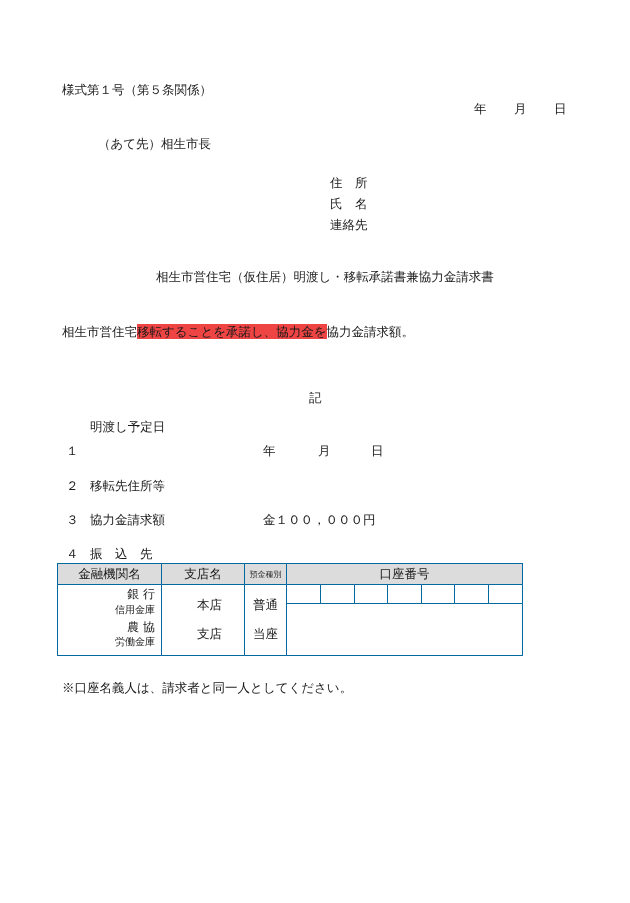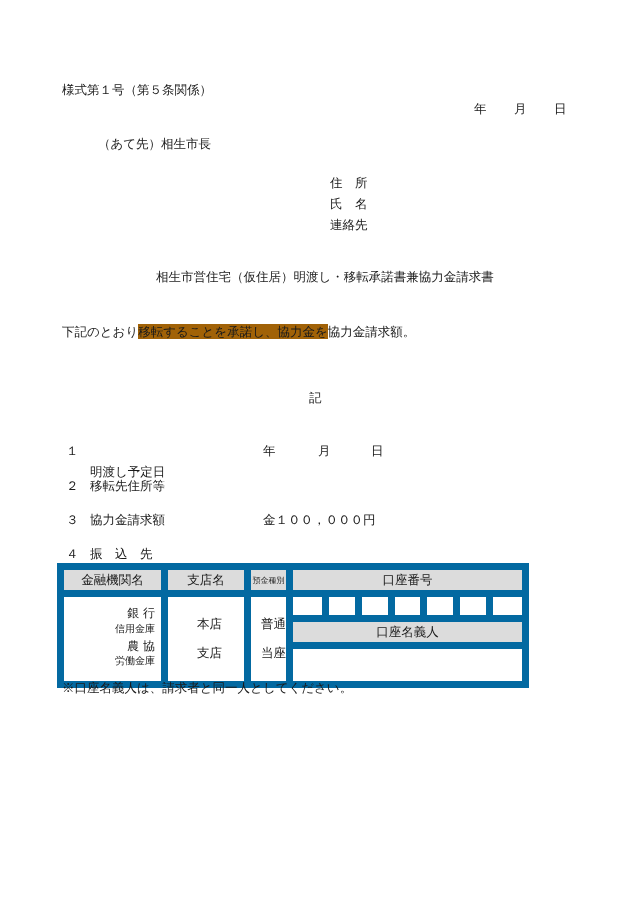--- a/index.html
+++ b/index.html
@@ -2,35 +2,35 @@
 <html><head>
 <meta charset="utf-8">
 <style>
   html, body { margin: 0; padding: 0; background: #ffffff; }
   body {
     width: 630px; height: 903px; position: relative; overflow: hidden;
     font-family: "DejaVu Serif", "Liberation Serif", serif;
     color: #1a1a1a; font-size: 12.5px;
   }
   .abs { position: absolute; white-space: nowrap; }
-  .hl { background: #a16207; }
+  .hl { background: #ef4444; }
   .sender { line-height: 21px; }
   table.bank {
     position: absolute; left: 57px; top: 563px; width: 465px;
     border-collapse: collapse; table-layout: fixed;
   }
-  table.bank td { border: 7px solid #0369a1; padding: 0; font-size: 12.5px; vertical-align: middle; }
+  table.bank td { border: 1px solid #0369a1; padding: 0; font-size: 12.5px; vertical-align: middle; }
   .hd { background: #dcdcdc; text-align: center; height: 20px; }
   .hd-small { font-size: 8px !important; }
   .inst { text-align: right; padding-right: 6px !important; line-height: 1.1; }
   .inst .big { font-size: 12px; display: block; margin: 1px 0; }
   .inst .sm { font-size: 10px; display: block; margin: 2px 0 6px 0; }
   .branch { text-align: right; padding-right: 6px !important; }
   .branch span { display: block; margin: 12px 16px; }
-  .ktype { text-align: right; font-family: Liberation Mono, monospace; }
+  .ktype { text-align: center; font-family: Liberation Mono, monospace; }
   .ktype span { display: block; margin: 12px 0; }
   .acct-row td { height: 18px; border-color: #9a9a9a; }
   .furi { font-size: 6.5px !important; height: 16px; vertical-align: top !important; padding-left: 4px !important; border-bottom: 1px dashed #b0b0b0 !important; }
   .namebox { height: 32px; }
   .right-wrap { padding: 0 !important; vertical-align: top !important; }
 </style>
 </head>
 <body>
 
 <div class="abs" style="left:62px; top:82px;">様式第１号（第５条関係）</div>
@@ -45,28 +45,28 @@
 
 <div class="abs sender" style="left:330px; top:172px;">
   <div>住　所</div>
   <div>氏　名</div>
   <div>連絡先</div>
 </div>
 
 <div class="abs" style="left:136px; top:269px;margin-left:20px;">相生市営住宅（仮住居）明渡し・移転承諾書兼協力金請求書</div>
 
 <div class="abs" style="left:62px; top:322px; line-height:19px;">
-  <div><span>下記のとおり</span><span class="hl">移転することを承諾し、協力金を</span><span>協力金請求額。</span></div>
+  <div><span>相生市営住宅</span><span class="hl">移転することを承諾し、協力金を</span><span>協力金請求額。</span></div>
 </div>
 
 <div class="abs" style="left:309px; top:390px;">記</div>
 
 <div>
   <span class="abs" style="left:66px; top:443px;">１</span>
-  <span class="abs" style="left:90px; top:464px;">明渡し予定日</span>
+  <span class="abs" style="left:90px; top:419px;">明渡し予定日</span>
   <span class="abs" style="left:263px; top:443px;">年</span>
   <span class="abs" style="left:318px; top:443px;">月</span>
   <span class="abs" style="left:371px; top:443px;">日</span>
 </div>
 <div>
   <span class="abs" style="left:66px; top:478px;">２</span>
   <span class="abs" style="left:90px; top:478px;">移転先住所等</span>
 </div>
 <div>
   <span class="abs" style="left:66px; top:512px;">３</span>
@@ -113,23 +113,20 @@
               <tr class="acct-row">
           <td style="border-top:none;border-left:none;"></td>
           <td style="border-top:none;"></td>
           <td style="border-top:none;"></td>
           <td style="border-top:none;"></td>
           <td style="border-top:none;"></td>
           <td style="border-top:none;"></td>
           <td style="border-top:none;border-right:none;"></td>
         </tr>
         <tr>
-          <td colspan="7" class="hd" style="border-left:none;border-right:none;">口座名義人</td>
-        </tr>
-        <tr>
           <td colspan="7" class="namebox" style="border:none;"></td>
         </tr>
       </tbody>
           </table>
     </td>
   </tr>
 </tbody>
   </table>
 
 <div class="abs" style="left:62px; top:680px;">※口座名義人は、請求者と同一人としてください。</div>

